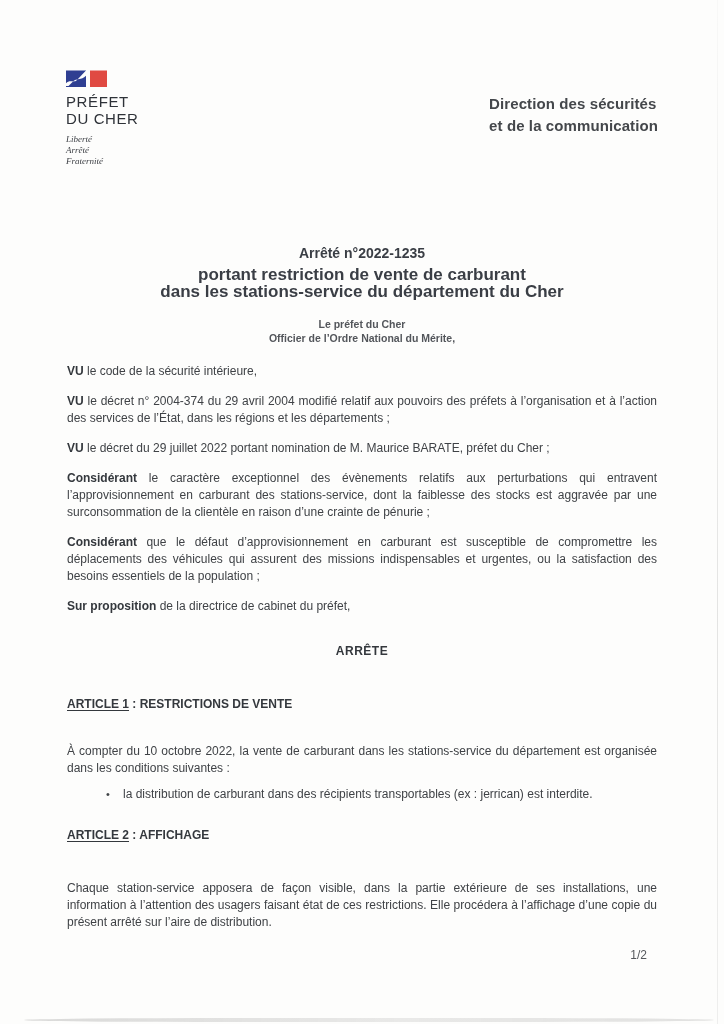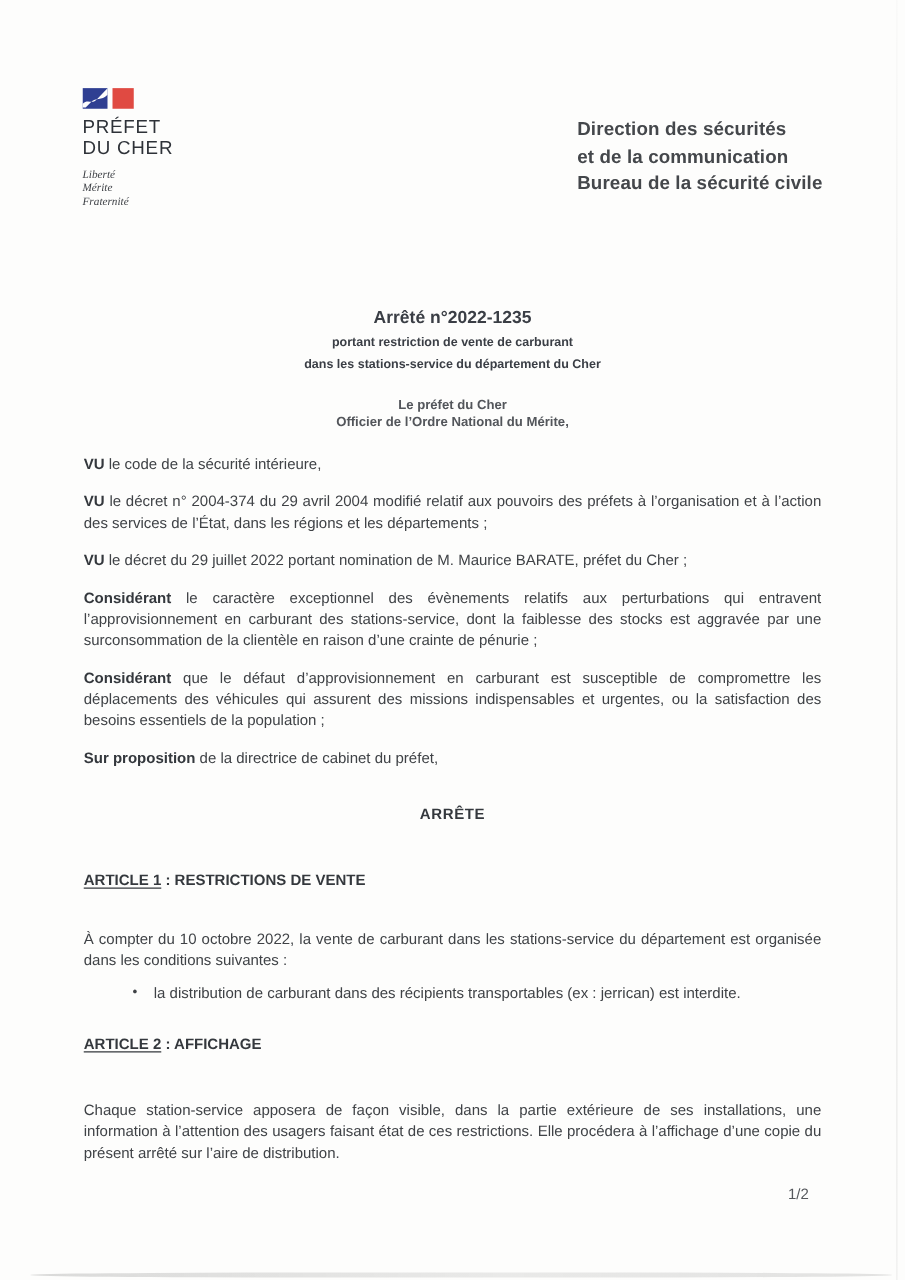--- a/index.html
+++ b/index.html
@@ -33,21 +33,21 @@
   .direction-block {
     position: absolute; right: 66px; top: 93px;
     text-align: left;
     font-size: 15px; font-weight: 700; line-height: 21.5px;
     color: #44474b; letter-spacing: 0.1px;
   }
 
   
   .title-block { position: absolute; left: 0; right: 0; top: 245px; text-align: center; color: #3a3e45; }
   .title-line1 { font-size: 14px; font-weight: 700; margin-bottom: 5px; }
-  .title-sub { font-size: 10px; font-weight: 700; line-height: 17px; }
+  .title-sub { font-size: 17px; font-weight: 700; line-height: 17px; }
 
   .signatory-block {
     position: absolute; left: 0; right: 0; top: 317px;
     text-align: center; font-size: 10.5px; line-height: 14px; color: #53565b; font-weight: bold;
   }
 
   
   .content { position: absolute; left: 67px; right: 67px; top: 363px; }
   .content p { font-size: 12px; line-height: 17px; text-align: justify; }
   .recital { margin-bottom: 13px; }
@@ -96,29 +96,28 @@
       <rect x="0" y="0.5" width="20" height="16.5" fill="#2f3f92"></rect>
       <path d="M0 13.2 C4 8.8 7.5 13.5 11 10 L20 0.5 L20 5.8 C15 11 11 7.5 6.5 12 L2.5 16 L0 16 Z" fill="#fdfdfc"></path>
       <rect x="24" y="0.5" width="17" height="16.5" fill="#e04a42"></rect>
     </svg>
     <div class="logo-prefet">
       <div>PRÉFET</div>
       <div>DU CHER</div>
     </div>
     <div class="logo-motto">
       <div>Liberté</div>
-      <div>Mérite</div>
+      <div>Arrêté</div>
       <div>Fraternité</div>
     </div>
   </div>
 
   <div class="direction-block">
     <div>Direction des sécurités</div>
     <div>et de la communication</div>
-    <div>Bureau de la sécurité civile</div>
   </div>
 
   <div class="title-block">
     <div class="title-line1">Arrêté n°2022-1235</div>
     <div class="title-sub">portant restriction de vente de carburant</div>
     <div class="title-sub">dans les stations-service du département du Cher</div>
   </div>
 
   <div class="signatory-block">
     <div>Le préfet du Cher</div>

